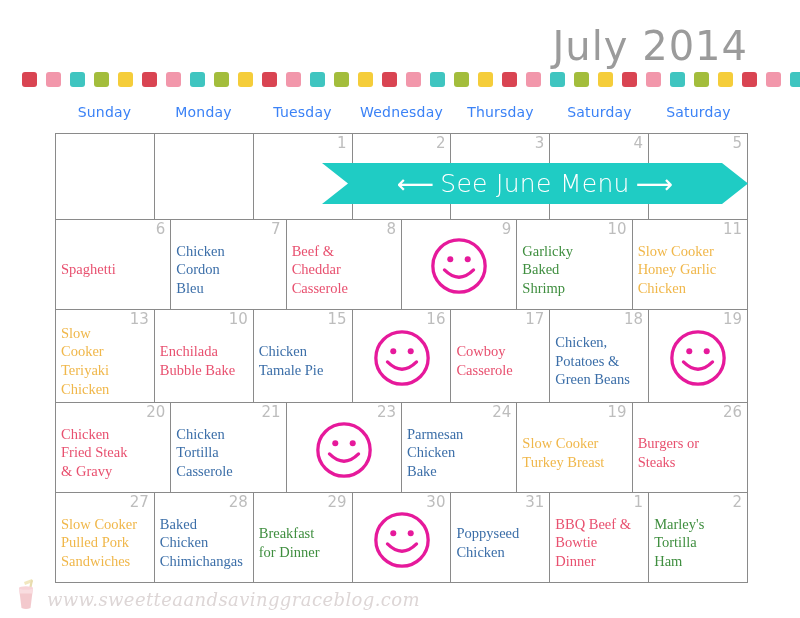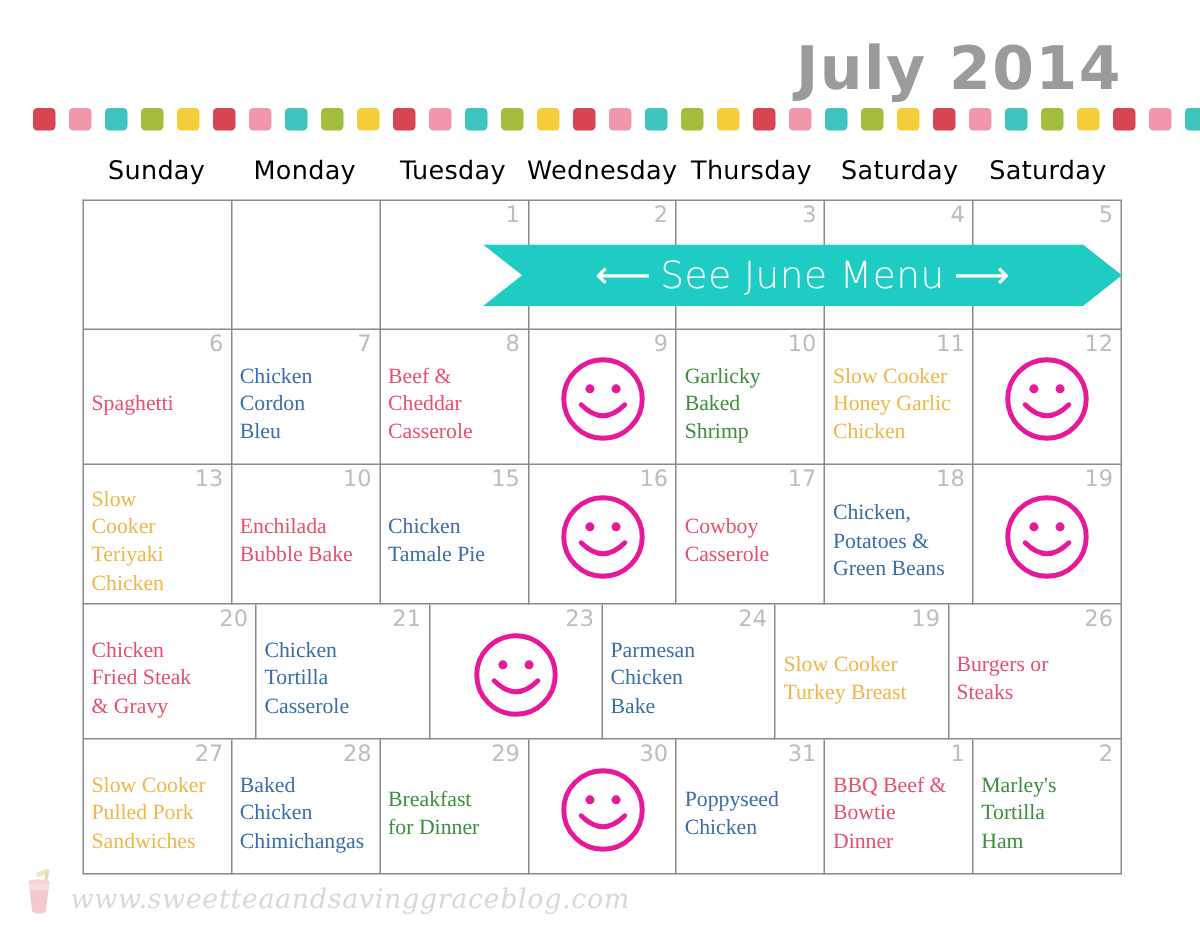--- a/index.html
+++ b/index.html
@@ -16,21 +16,21 @@
   
   .title-row {
     height: 66px;
     display: flex;
     align-items: flex-end;
     justify-content: flex-end;
     padding-right: 52px;
   }
   .cal-title {
     font-size: 40px;
-    font-weight: 700;
+    font-weight: 400;
     color: #9b9b9b;
     letter-spacing: 1px;
     line-height: 1;
     font-family: "DejaVu Sans", sans-serif;
   }
 
   
   .dot-strip {
     position: absolute;
     top: 70px;
@@ -54,22 +54,22 @@
   .weekday-row {
     position: absolute;
     top: 104px;
     left: 55px;
     width: 693px;
     display: flex;
   }
   .weekday {
     flex: 1 1 0;
     text-align: center;
-    font-size: 17px;
-    color: #000000;
+    font-size: 14px;
+    color: #3b82f6;
     font-family: "DejaVu Sans", sans-serif;
     font-weight: 400;
     letter-spacing: 0.2px;
   }
 
   
   .grid {
     position: absolute;
     top: 133px;
     left: 55px;
@@ -280,29 +280,20 @@
         <div class="meal c-green">Garlicky
 Baked
 Shrimp</div>
       </div>
       <div class="cell">
         <div class="daynum">11</div>
         <div class="meal c-gold">Slow Cooker
 Honey Garlic
 Chicken</div>
       </div>
-      <div class="cell">
-        <div class="daynum">12</div>
-        <svg class="smiley" viewBox="0 0 64 64">
-          <circle cx="32" cy="32" r="27" fill="none" stroke="#e6199b" stroke-width="3.4"></circle>
-          <circle cx="23" cy="25" r="3.1" fill="#e6199b"></circle>
-          <circle cx="41" cy="25" r="3.1" fill="#e6199b"></circle>
-          <path d="M17 36 Q32 51 47 36" fill="none" stroke="#e6199b" stroke-width="3.4" stroke-linecap="round"></path>
-        </svg>
-      </div>
     </div>
     <div class="week">
       <div class="cell">
         <div class="daynum">13</div>
         <div class="meal c-gold">Slow
 Cooker
 Teriyaki
 Chicken</div>
       </div>
       <div class="cell">

